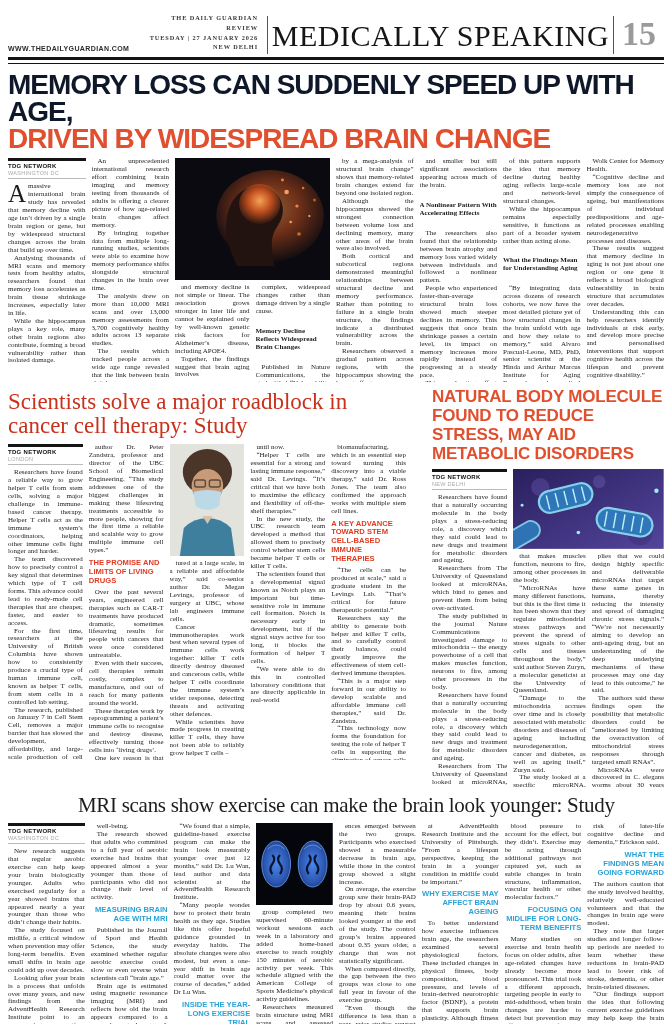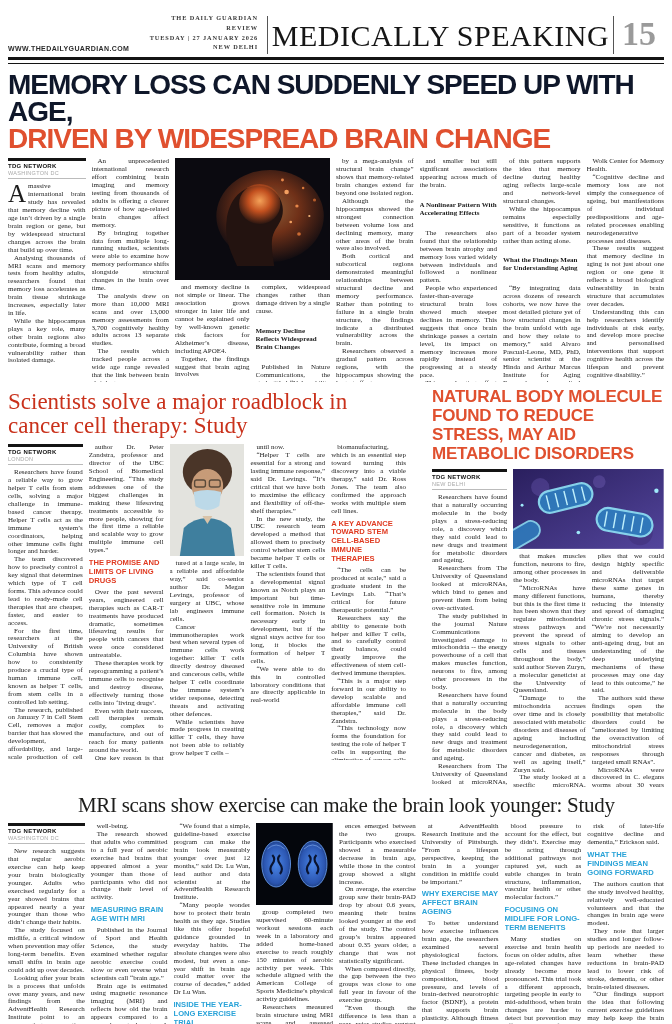--- a/index.html
+++ b/index.html
@@ -29,21 +29,21 @@
   .col{flex:1 1 0;min-width:0;overflow:hidden;}
   .colspan{display:flex;flex-direction:column;min-width:0;overflow:hidden;}
   .subcols{display:flex;gap:6px;flex:1;min-width:0;overflow:hidden;}
   .subcols .col{flex:1 1 0;}
   .col p{margin:0;font-size:7px;line-height:1.13;text-align:justify;text-indent:6px;}
   .col p.drop{text-indent:0;}
   .col p.drop::first-letter{font-size:25px;float:left;line-height:.78;padding:1px 2px 0 0;}
   .col p.isub{font-weight:bold;text-indent:0;text-align:left;margin:12px 0;}
   .col p.rsub,.col p.bsub{font-family:"Liberation Sans",sans-serif;font-weight:bold;font-size:7.6px;line-height:1.18;text-indent:0;text-align:left;margin:4px 0 3px;}
   .col p.rsub{color:#e03b22;}
-  .col p.bsub{color:#2aa3d8;}
+  .col p.bsub{color:#2aa3d8;text-align:right;}
   .byline{border-top:3px solid #141414;padding:2px 0;margin-bottom:4px;border-bottom:1px solid #bbb;}
   .byline .net{display:block;font-family:"Liberation Sans",sans-serif;font-weight:bold;font-size:6px;letter-spacing:.3px;color:#111;}
   .byline .loc{display:block;font-family:"Liberation Sans",sans-serif;font-size:5.5px;letter-spacing:.3px;color:#a9a9a9;margin-top:1px;}
   .artimg{width:100%;overflow:hidden;margin-bottom:4px;}
   .artimg svg{display:block;width:100%;height:100%;}
 
   
   .art-top .cols{height:224px;margin-top:2px;}
   .img-lead{height:122px;}
   .midband{display:flex;gap:26px;margin-top:4px;}
@@ -170,22 +170,22 @@
             </div>
             <p class="p">Researchers have found a reliable way to grow helper T cells from stem cells, solving a major challenge in immune-based cancer therapy. Helper T cells act as the immune system’s coordinators, helping other immune cells fight longer and harder.</p>
             <p class="p">The team discovered how to precisely control a key signal that determines which type of T cell forms. This advance could lead to ready-made cell therapies that are cheaper, faster, and easier to access.</p>
             <p class="p">For the first time, researchers at the University of British Columbia have shown how to consistently produce a crucial type of human immune cell, known as helper T cells, from stem cells in a controlled lab setting.</p>
             <p class="p">The research, published on January 7 in Cell Stem Cell, removes a major barrier that has slowed the development, affordability, and large-scale production of cell therapies.</p>
           </div>
           <div class="col">
             <p class="p">author Dr. Peter Zandstra, professor and director of the UBC School of Biomedical Engineering. “This study addresses one of the biggest challenges in making these lifesaving treatments accessible to more people, showing for the first time a reliable and scalable way to grow multiple immune cell types.”</p>
             <p class="rsub">THE PROMISE AND LIMITS OF LIVING DRUGS</p>
             <p class="p">Over the past several years, engineered cell therapies such as CAR-T treatments have produced dramatic, sometimes lifesaving results for people with cancers that were once considered untreatable.</p>
+            <p class="p">Even with their success, cell therapies remain costly, complex to manufacture, and out of reach for many patients around the world.</p>
             <p class="p">These therapies work by reprogramming a patient’s immune cells to recognise and destroy disease, effectively turning those cells into ‘living drugs’.</p>
-            <p class="p">Even with their success, cell therapies remain costly, complex to manufacture, and out of reach for many patients around the world.</p>
             <p class="p">One key reason is that most existing treatments rely on a patient’s own immune cells, which must be collected and specially prepared over several weeks for each individual.</p>
           </div>
           <div class="col">
             <div class="artimg img-cancer">
     <svg viewBox="0 0 76 112" preserveAspectRatio="none">
       <rect width="76" height="112" fill="#e3e3de"></rect>
       <ellipse cx="38" cy="28" rx="25" ry="23" fill="#4a3528"></ellipse>
       <ellipse cx="38" cy="42" rx="16" ry="17" fill="#c79b78"></ellipse>
       <rect x="25" y="36" width="11" height="7" rx="2" fill="none" stroke="#5a4a3a" stroke-width="1.4"></rect>
       <rect x="40" y="36" width="11" height="7" rx="2" fill="none" stroke="#5a4a3a" stroke-width="1.4"></rect>

